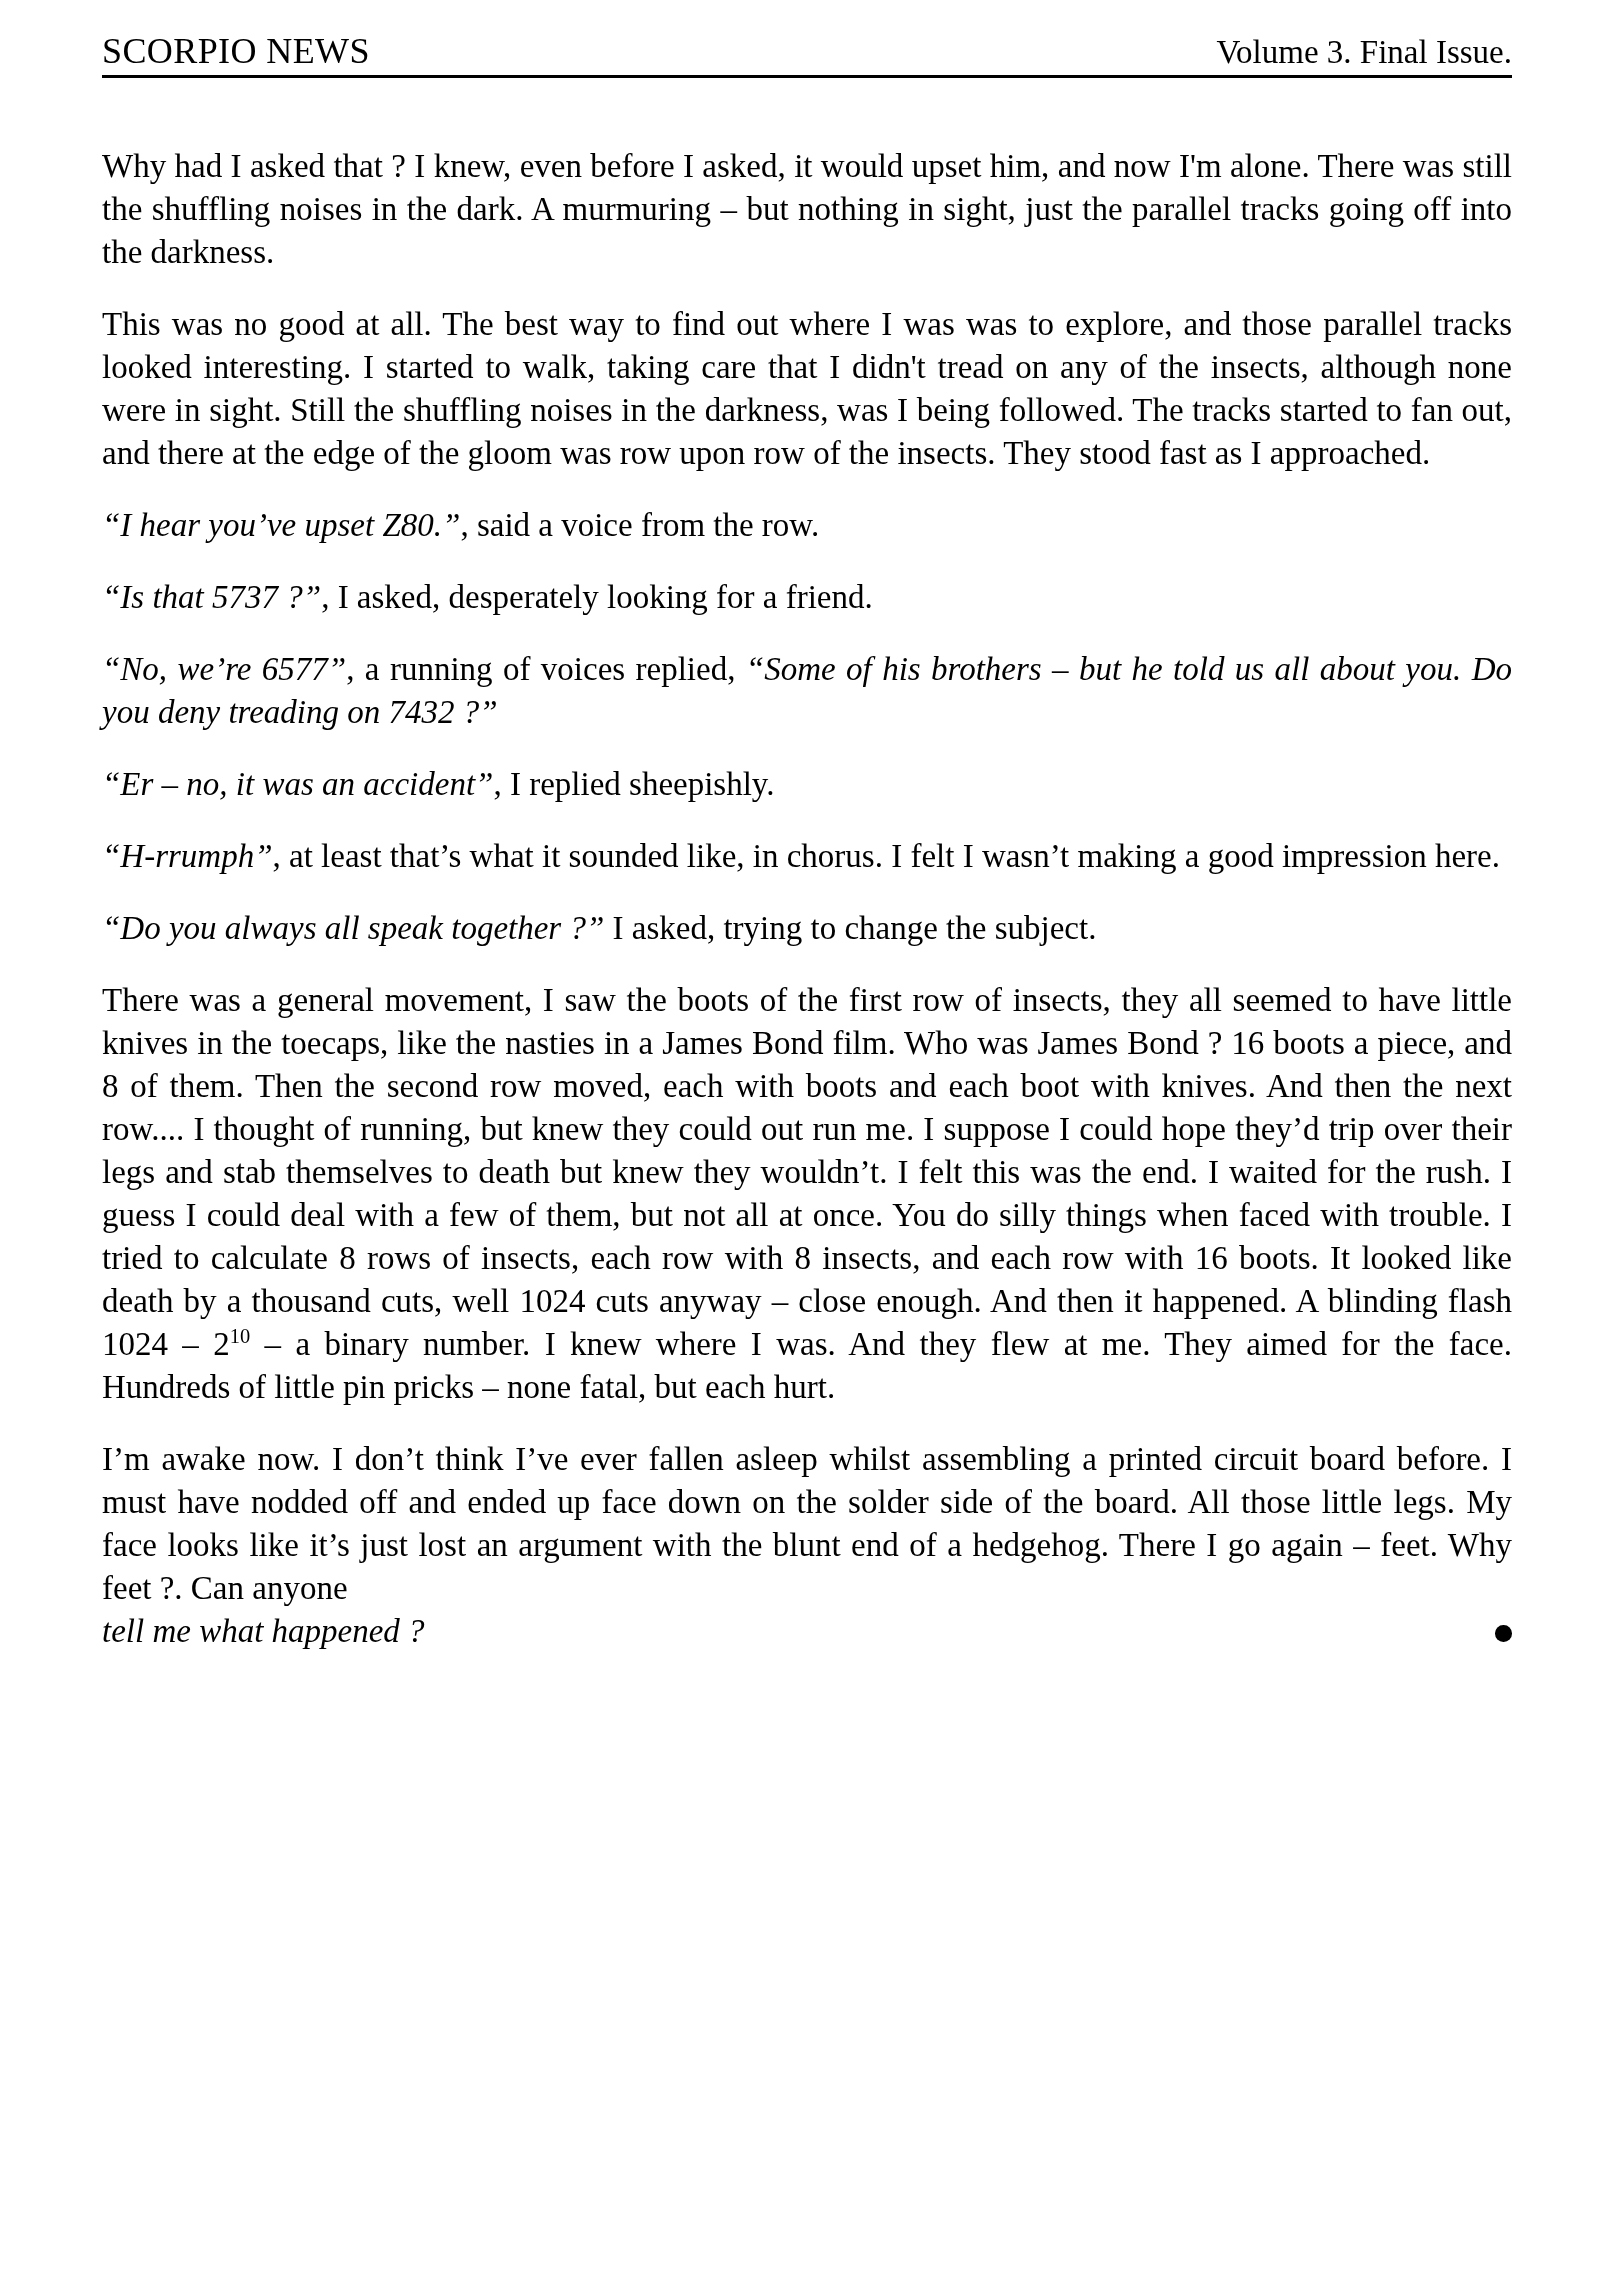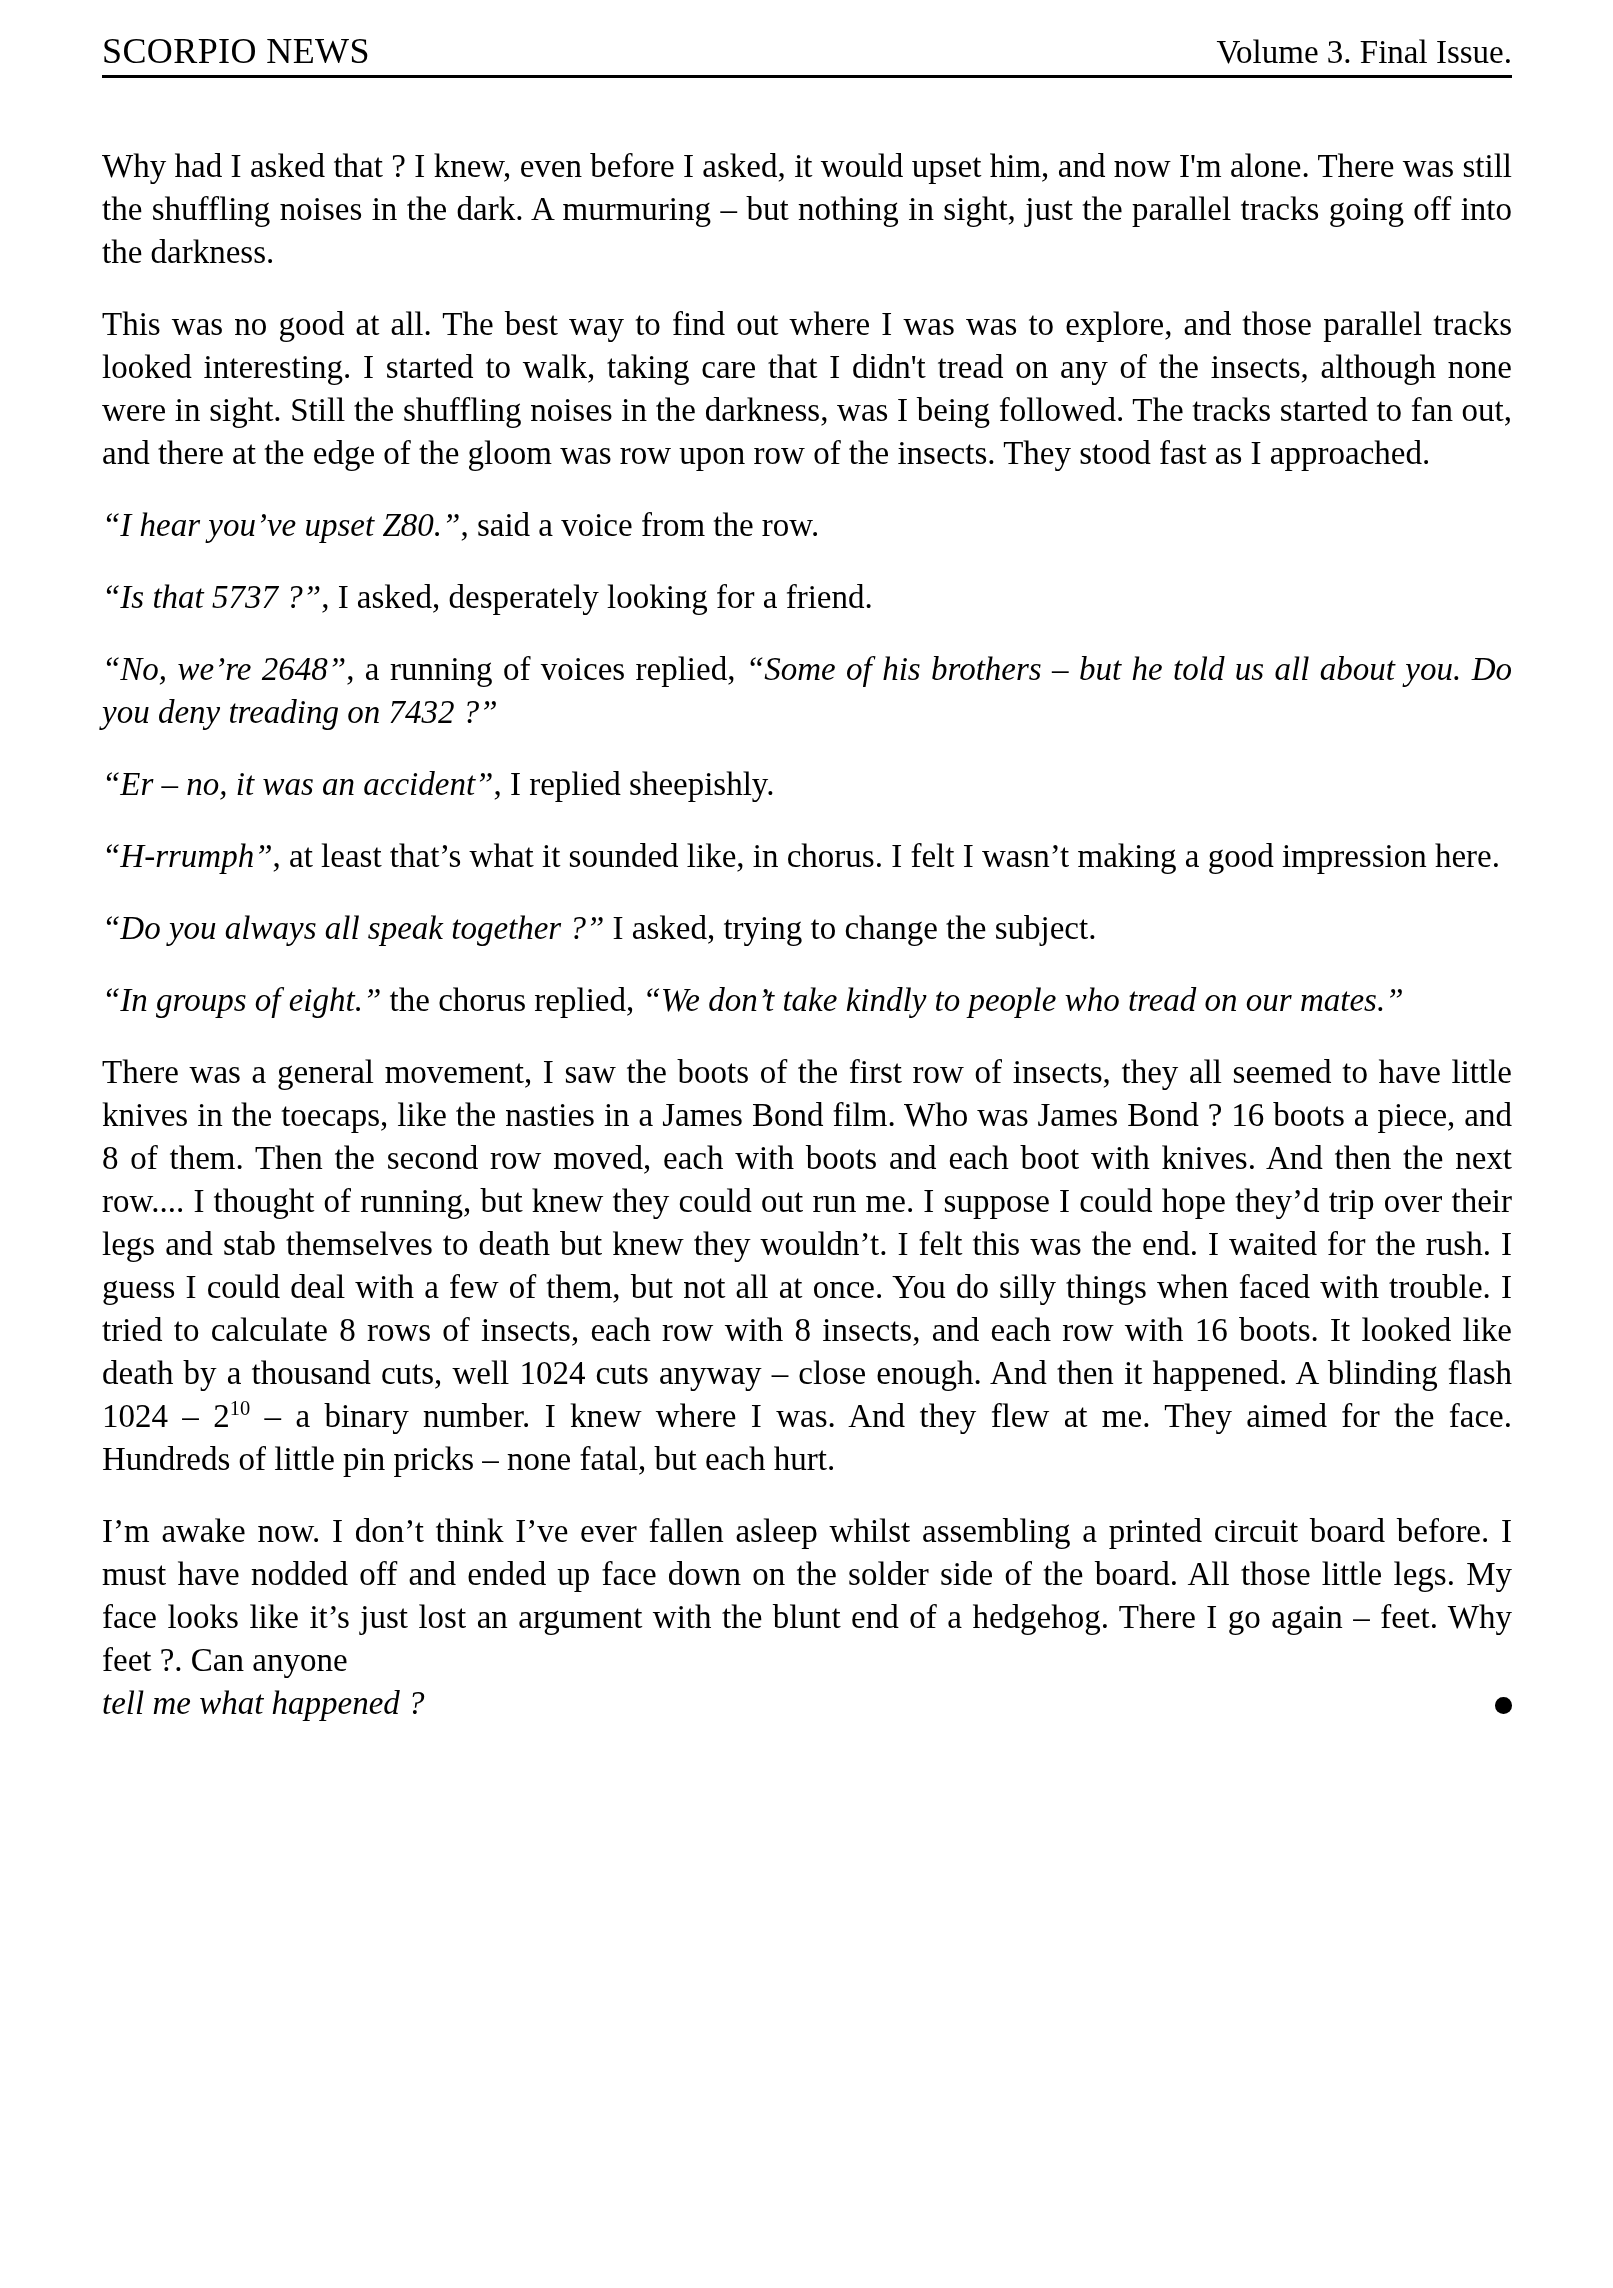--- a/index.html
+++ b/index.html
@@ -117,29 +117,28 @@
   <div class="content">
 
     <p class="para">Why had I asked that ? I knew, even before I asked, it would upset him, and now I'm alone. There was still the shuffling noises in the dark. A murmuring – but nothing in sight, just the parallel tracks going off into the darkness.</p>
 
     <p class="para">This was no good at all. The best way to find out where I was was to explore, and those parallel tracks looked interesting. I started to walk, taking care that I didn't tread on any of the insects, although none were in sight. Still the shuffling noises in the darkness, was I being followed. The tracks started to fan out, and there at the edge of the gloom was row upon row of the insects. They stood fast as I approached.</p>
 
     <p class="para"><i>“I hear you’ve upset Z80.”</i><span>, said a voice from the row.</span></p>
 
     <p class="para"><i>“Is that 5737 ?”</i><span>, I asked, desperately looking for a friend.</span></p>
 
-    <p class="para"><i>“No, we’re 2648”</i><span>, a running of voices replied, </span><i>“Some of his brothers – but he told us all about you. Do you deny treading on 7432 ?”</i></p>
+    <p class="para"><i>“No, we’re 6577”</i><span>, a running of voices replied, </span><i>“Some of his brothers – but he told us all about you. Do you deny treading on 7432 ?”</i></p>
 
     <p class="para"><i>“Er – no, it was an accident”</i><span>, I replied sheepishly.</span></p>
 
     <p class="para"><i>“H-rrumph”</i><span>, at least that’s what it sounded like, in chorus. I felt I wasn’t making a good impression here.</span></p>
 
     <p class="para"><i>“Do you always all speak together ?”</i><span> I asked, trying to change the subject.</span></p>
 
-    <p class="para"><i>“In groups of eight.”</i><span> the chorus replied, </span><i>“We don’t take kindly to people who tread on our mates.”</i></p>
 
     <p class="para"><span>There was a general movement, I saw the boots of the first row of insects, they all seemed to have little knives in the toecaps, like the nasties in a James Bond film. Who was James Bond ? 16 boots a piece, and 8 of them. Then the second row moved, each with boots and each boot with knives. And then the next row.... I thought of running, but knew they could out run me. I suppose I could hope they’d trip over their legs and stab themselves to death but knew they wouldn’t. I felt this was the end. I waited for the rush. I guess I could deal with a few of them, but not all at once. You do silly things when faced with trouble. I tried to calculate 8 rows of insects, each row with 8 insects, and each row with 16 boots. It looked like death by a thousand cuts, well 1024 cuts anyway – close enough. And then it happened. A blinding flash 1024 – 2</span><sup>10</sup><span> – a binary number. I knew where I was. And they flew at me. They aimed for the face. Hundreds of little pin pricks – none fatal, but each hurt.</span></p>
 
     <p class="para"><span>I’m awake now. I don’t think I’ve ever fallen asleep whilst assembling a printed circuit board before. I must have nodded off and ended up face down on the solder side of the board. All those little legs. My face looks like it’s just lost an argument with the blunt end of a hedgehog. There I go again – feet. Why feet ?. Can anyone</span>
       <span class="endline">
         <span>tell me what happened ?</span>
         <span class="endmark"></span>
       </span>
     </p>
 

